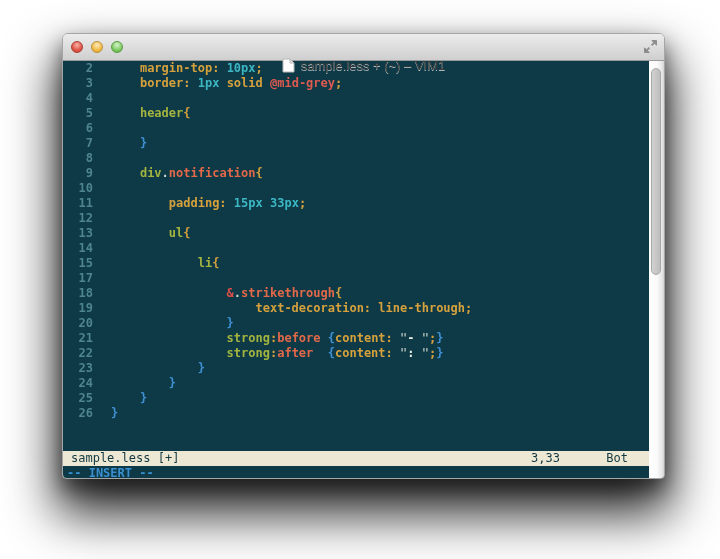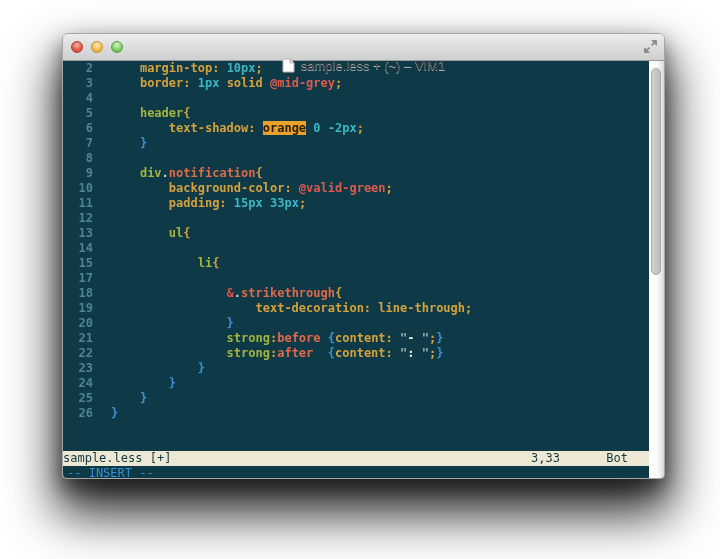--- a/index.html
+++ b/index.html
@@ -58,29 +58,29 @@
   .tok-amp{color:var(--amp);}
   .tok-amber{color:var(--amber);}
   .tok-blue{color:var(--blue);}
   .tok-dot{color:var(--dot);}
   .tok-str{color:var(--str);}
   .tok-strq{color:var(--strq);}
   .tok-hl{background:var(--hl_bg);color:var(--hl_text);}
   .statusbar{
     height:15px;background:var(--status_bg);color:var(--status_text);
     font-family:"DejaVu Sans Mono", monospace;font-size:12px;line-height:15px;
-    position:relative;padding-left:0;box-sizing:border-box;
+    position:relative;padding-left:8px;box-sizing:border-box;
     white-space:nowrap;
   }
   .statusbar .ruler{position:absolute;left:468px;top:0;}
   .statusbar .botpos{position:absolute;right:21px;top:0;}
   .cmdline{
     height:14px;background:var(--bg);
     font-family:"DejaVu Sans Mono", monospace;font-size:12px;line-height:14px;
-    font-weight:normal;color:var(--insert);
+    font-weight:bold;color:var(--insert);
     padding-left:4px;
   }
   .scrollbar{
     width:15px;flex:none;position:relative;
     background:linear-gradient(to right,#ffffff 0%,#fbfbfb 50%,#e6e6e6 88%,#d2d2d2 100%);
   }
   .scroll-thumb{
     position:absolute;left:2px;top:7px;width:10px;height:207px;
     border-radius:6px;
     background:linear-gradient(to right,#d2d2d2,#bdbdbd);
@@ -133,37 +133,35 @@
           <div class="line">
             <span class="lnum">4</span>
             <span class="ct"></span>
           </div>
           <div class="line">
             <span class="lnum">5</span>
             <span class="ct"><span class="tok-pln">    </span><span class="tok-sel">header</span><span class="tok-amber">{</span></span>
           </div>
           <div class="line">
             <span class="lnum">6</span>
-            <span class="ct"><span class="tok-pln">        </span><span class="tok-prop">text-shadow:</span><span class="tok-pln"> </span><span class="tok-hl">orange</span><span class="tok-pln"> </span><span class="tok-val">0</span><span class="tok-pln"> </span><span class="tok-val">-2px</span><span class="tok-prop">;</span></span>
           </div>
           <div class="line">
             <span class="lnum">7</span>
             <span class="ct"><span class="tok-pln">    </span><span class="tok-blue">}</span></span>
           </div>
           <div class="line">
             <span class="lnum">8</span>
             <span class="ct"></span>
           </div>
           <div class="line">
             <span class="lnum">9</span>
             <span class="ct"><span class="tok-pln">    </span><span class="tok-sel">div</span><span class="tok-dot">.</span><span class="tok-cls">notification</span><span class="tok-amber">{</span></span>
           </div>
           <div class="line">
             <span class="lnum">10</span>
-            <span class="ct"><span class="tok-pln">        </span><span class="tok-prop">background-color:</span><span class="tok-pln"> </span><span class="tok-var">@valid-green</span><span class="tok-prop">;</span></span>
           </div>
           <div class="line">
             <span class="lnum">11</span>
             <span class="ct"><span class="tok-pln">        </span><span class="tok-prop">padding:</span><span class="tok-pln"> </span><span class="tok-val">15px</span><span class="tok-pln"> </span><span class="tok-val">33px</span><span class="tok-prop">;</span></span>
           </div>
           <div class="line">
             <span class="lnum">12</span>
             <span class="ct"></span>
           </div>
           <div class="line">

